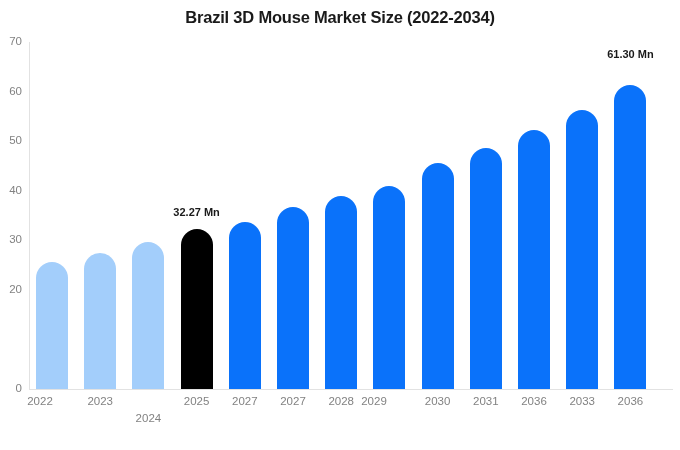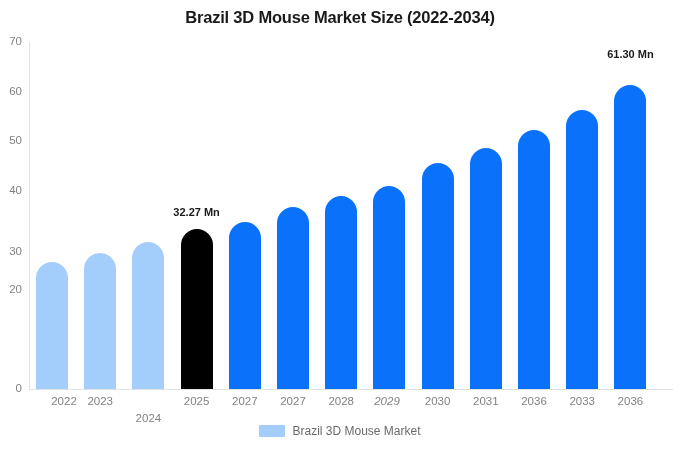--- a/index.html
+++ b/index.html
@@ -118,21 +118,21 @@
 
   <div id="chart-title">Brazil 3D Mouse Market Size (2022-2034)</div>
 
   <div id="y-axis-line"></div>
   <div id="x-axis-line"></div>
 
   <div id="y-ticks">
       <div class="y-tick-text" style="top: 389px;">0</div>
       <div class="y-tick-text" style="top: 356px; padding-left: 41px;">10</div>
       <div class="y-tick-text" style="top: 289.857px;">20</div>
-      <div class="y-tick-text" style="top: 240.286px; margin-top: 12px;">30</div>
+      <div class="y-tick-text" style="top: 240.286px;">30</div>
       <div class="y-tick-text" style="top: 190.714px;">40</div>
       <div class="y-tick-text" style="top: 141.143px;">50</div>
       <div class="y-tick-text" style="top: 91.5714px;">60</div>
       <div class="y-tick-text" style="top: 42px;">70</div>
     </div>
 
   <div id="plot-area">
       <div class="bar" title="2022: 25.6" style="left: 6px; height: 126.903px; background: rgb(163, 206, 251);"></div>
       <div class="bar" title="2023: 27.5" style="left: 54.2px; height: 136.321px; background: rgb(163, 206, 251);"></div>
       <div class="bar" title="2024: 29.6" style="left: 102.4px; height: 146.731px; background: rgb(163, 206, 251);"></div>
@@ -142,35 +142,31 @@
       <div class="bar" title="2028: 38.9" style="left: 295.2px; height: 192.833px; background: rgb(10, 114, 250);"></div>
       <div class="bar" title="2029: 41" style="left: 343.4px; height: 203.243px; background: rgb(10, 114, 250);"></div>
       <div class="bar" title="2030: 45.6" style="left: 391.6px; height: 226.046px; background: rgb(10, 114, 250);"></div>
       <div class="bar" title="2031: 48.6" style="left: 439.8px; height: 240.917px; background: rgb(10, 114, 250);"></div>
       <div class="bar" title="2032: 52.2" style="left: 488px; height: 258.763px; background: rgb(10, 114, 250);"></div>
       <div class="bar" title="2033: 56.3" style="left: 536.2px; height: 279.087px; background: rgb(10, 114, 250);"></div>
       <div class="bar" title="2034: 61.3" style="left: 584.4px; height: 303.873px; background: rgb(10, 114, 250);"></div>
     </div>
 
   <div id="x-ticks">
-      <div class="x-tick-text" style="left: 64px;">2022</div>
+      <div class="x-tick-text" style="left: 40px;">2022</div>
       <div class="x-tick-text" style="left: 100.2px;">2023</div>
       <div class="x-tick-text" style="left: 148.4px; margin-top: 17px;">2024</div>
       <div class="x-tick-text" style="left: 196.6px;">2025</div>
       <div class="x-tick-text" style="left: 244.8px;">2027</div>
       <div class="x-tick-text" style="left: 293px;">2027</div>
       <div class="x-tick-text" style="left: 341.2px;">2028</div>
-      <div class="x-tick-text" style="left: 387px; font-style: italic;">2029</div>
+      <div class="x-tick-text" style="left: 374px;">2029</div>
       <div class="x-tick-text" style="left: 437.6px;">2030</div>
       <div class="x-tick-text" style="left: 485.8px;">2031</div>
       <div class="x-tick-text" style="left: 534px;">2036</div>
       <div class="x-tick-text" style="left: 582.2px;">2033</div>
       <div class="x-tick-text" style="left: 630.4px;">2036</div>
     </div>
 
-  <div id="legend">
-    <span id="legend-swatch" style="background: rgb(163, 206, 251);"></span>
-    <span id="legend-label">Brazil 3D Mouse Market</span>
-  </div>
 
 <div class="bar-value-label" style="left: 196.6px; top: 207.033px; text-align: right;">32.27 Mn</div>
     <div class="bar-value-label" style="left: 630.4px; top: 49px;">61.30 Mn</div>
   </div>
 
 </body></html>

